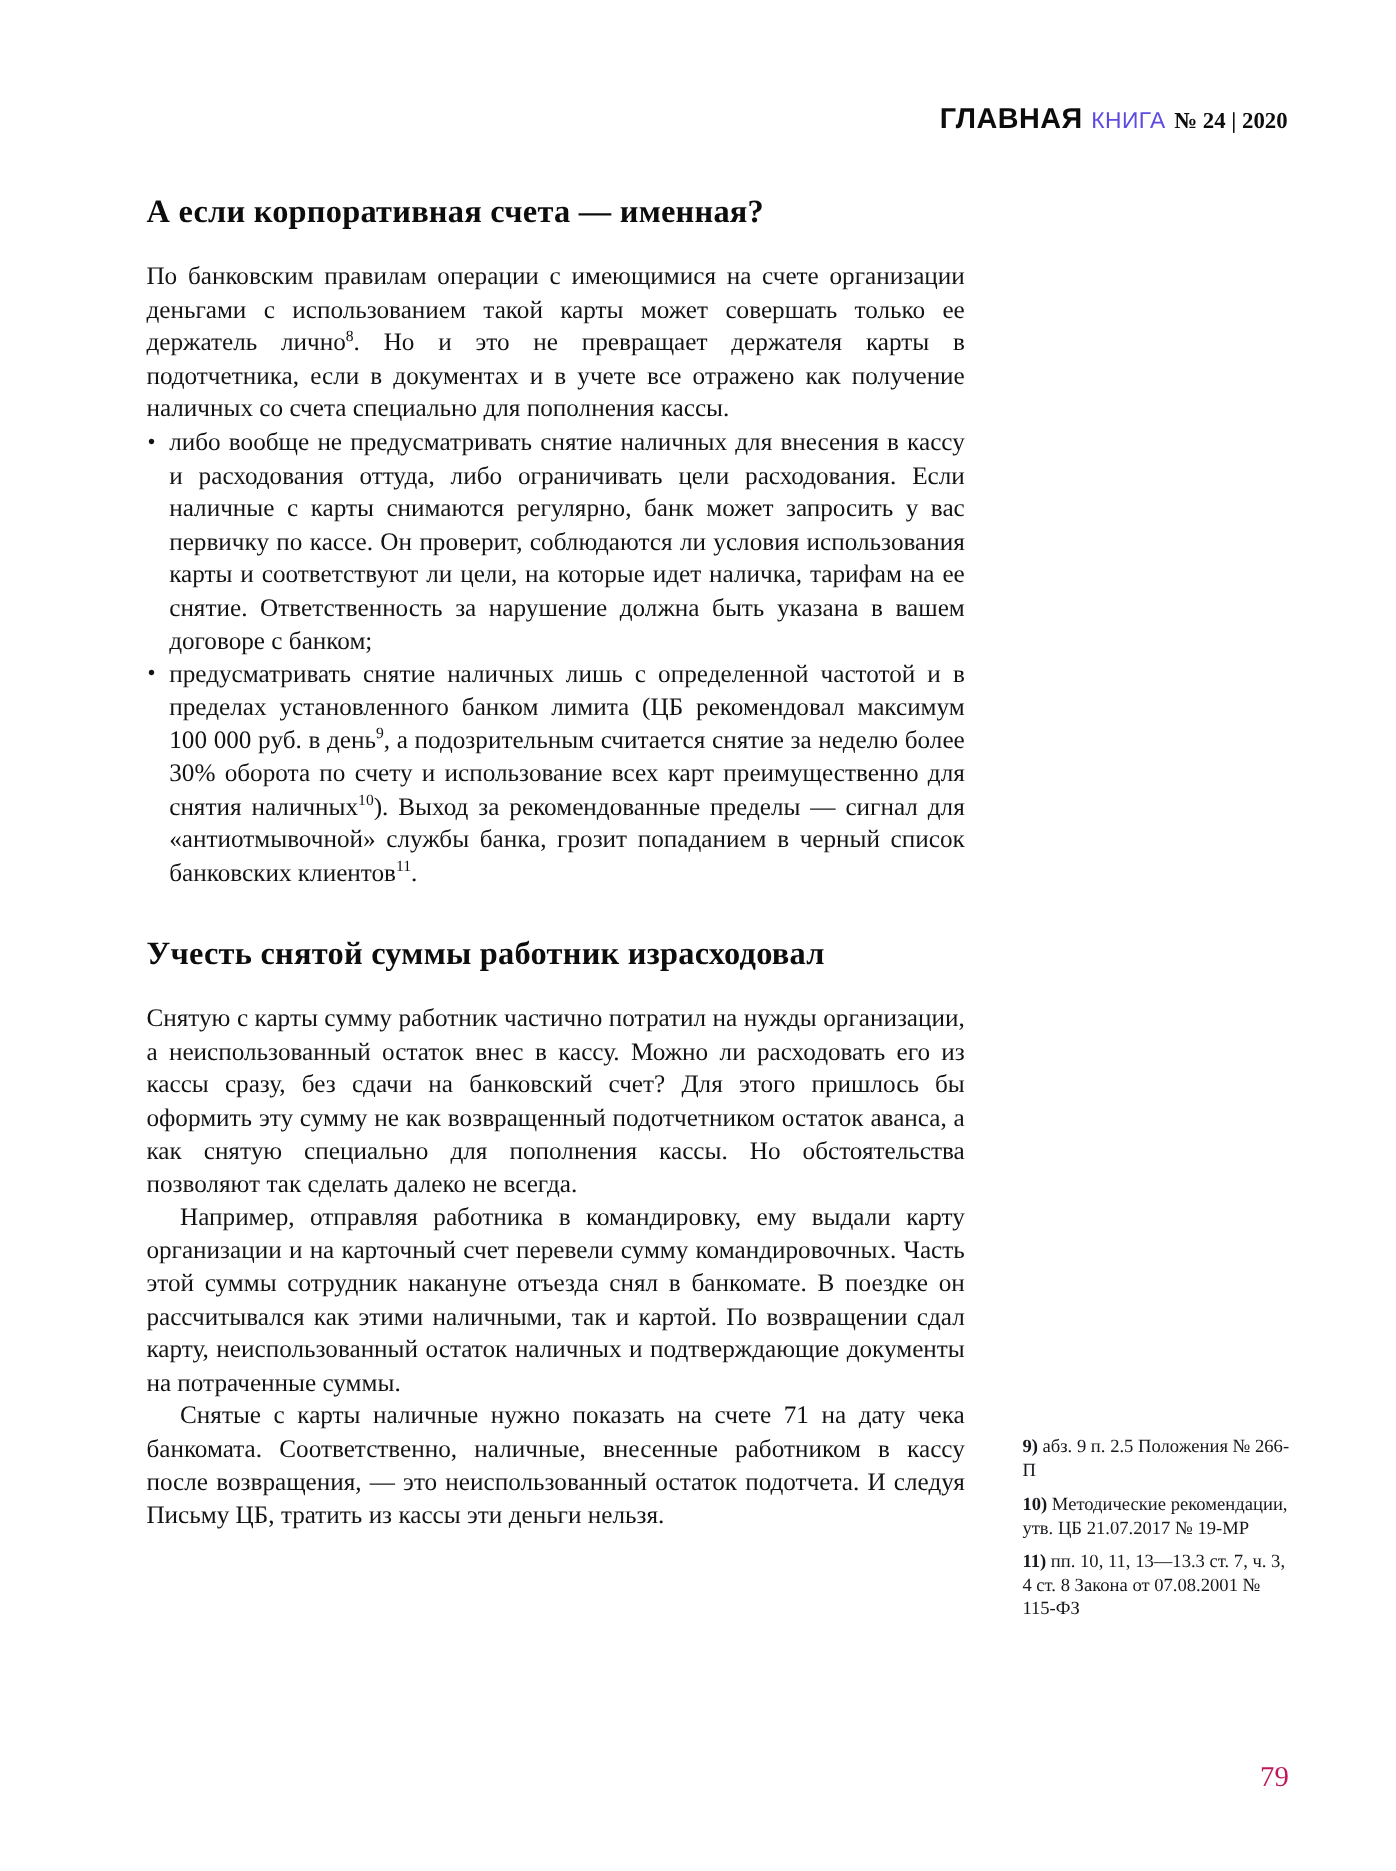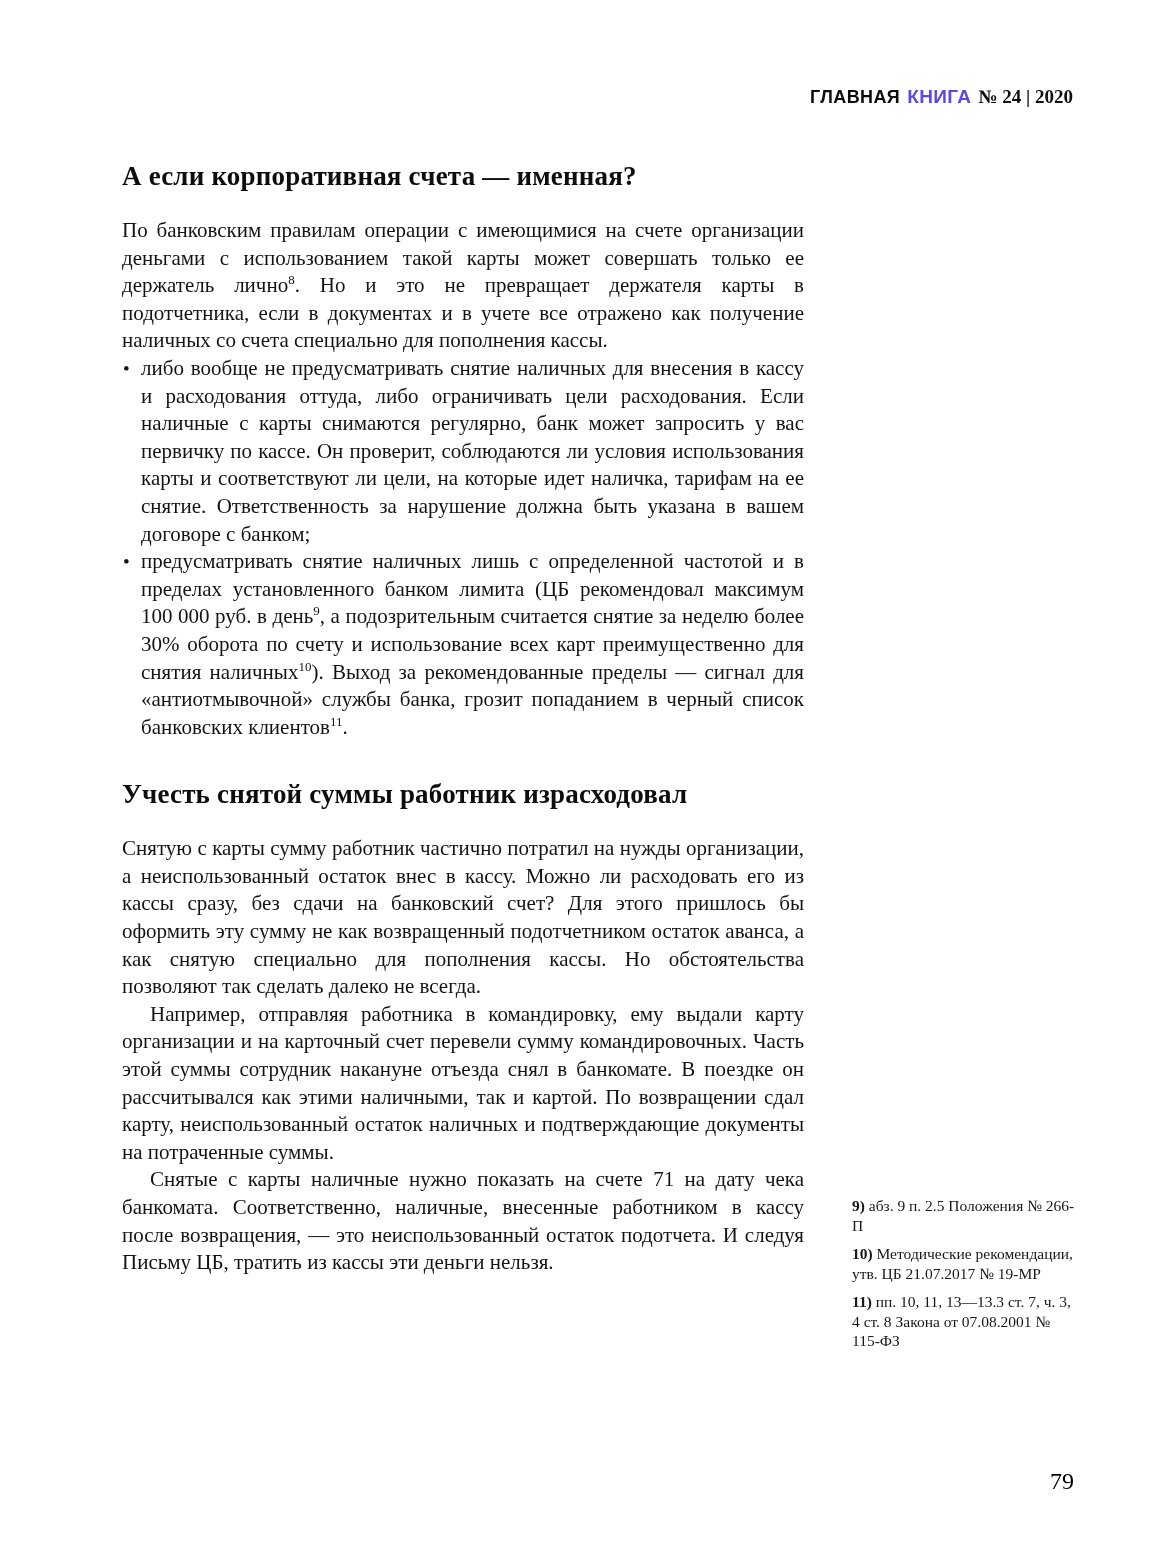--- a/index.html
+++ b/index.html
@@ -1,22 +1,22 @@
 <!DOCTYPE html>
 <html lang="ru" style="--accent: #5b4be0;"><head>
 <meta charset="utf-8">
 <style>
   html,body{margin:0;padding:0;background:#fff;}
   .page{position:relative;width:1163px;height:1559px;background:#ffffff;overflow:hidden;
         font-family:"Liberation Serif",serif;color:#131313;}
 
   
   .header{position:absolute;top:86px;right:90px;display:flex;align-items:baseline;gap:7px;white-space:nowrap;}
-  .brand{font-family:"Liberation Sans",sans-serif;font-weight:800;font-size:18px;letter-spacing:.4px;color:#0d0d0d;}
-  .brand-accent{font-family:"Liberation Sans",sans-serif;font-weight:700;font-size:19px;letter-spacing:.4px;color:var(--accent,#5b4be0);}
+  .brand{font-family:"Liberation Sans",sans-serif;font-weight:800;font-size:24px;letter-spacing:.4px;color:#0d0d0d;}
+  .brand-accent{font-family:"Liberation Sans",sans-serif;font-weight:400;font-size:19px;letter-spacing:.4px;color:var(--accent,#5b4be0);}
   .issue{font-family:"Liberation Serif",serif;font-weight:700;font-size:19px;color:#0d0d0d;}
 
   
   .main{position:absolute;left:122px;top:160px;width:682px;}
   .section-title{font-family:"Liberation Serif",serif;font-weight:700;font-size:27px;line-height:32px;
                  margin:0 0 25px 0;color:#0d0d0d;letter-spacing:.2px;}
   .section + .section .section-title{margin-top:37px;}
   .block{font-size:21px;line-height:27.6px;text-align:justify;margin:0;color:#131313;}
   .block.indent{text-indent:28px;}
   .block.bullet{position:relative;padding-left:19px;}
@@ -24,21 +24,21 @@
   .block sup{font-size:13px;line-height:0;vertical-align:super;letter-spacing:0;}
 
   
   .sidebar{position:absolute;left:852px;top:1196px;width:226px;
            font-family:"Liberation Serif",serif;font-size:15.5px;line-height:19.5px;color:#17171c;}
   .footnote{margin:0 0 9px 0;}
   .fn-num{font-weight:700;}
 
   
   .page-number{position:absolute;top:1468px;right:89px;font-family:"Liberation Serif",serif;
-               font-size:24px;color:#000000;text-align:right;}
+               font-size:24px;color:#be185d;text-align:right;}
 </style>
 </head>
 <body>
 
 <div class="page">
 
   <div class="header">
     <span class="brand">ГЛАВНАЯ</span>
     <span class="brand-accent">КНИГА</span>
     <span class="issue">№ 24 | 2020</span>

